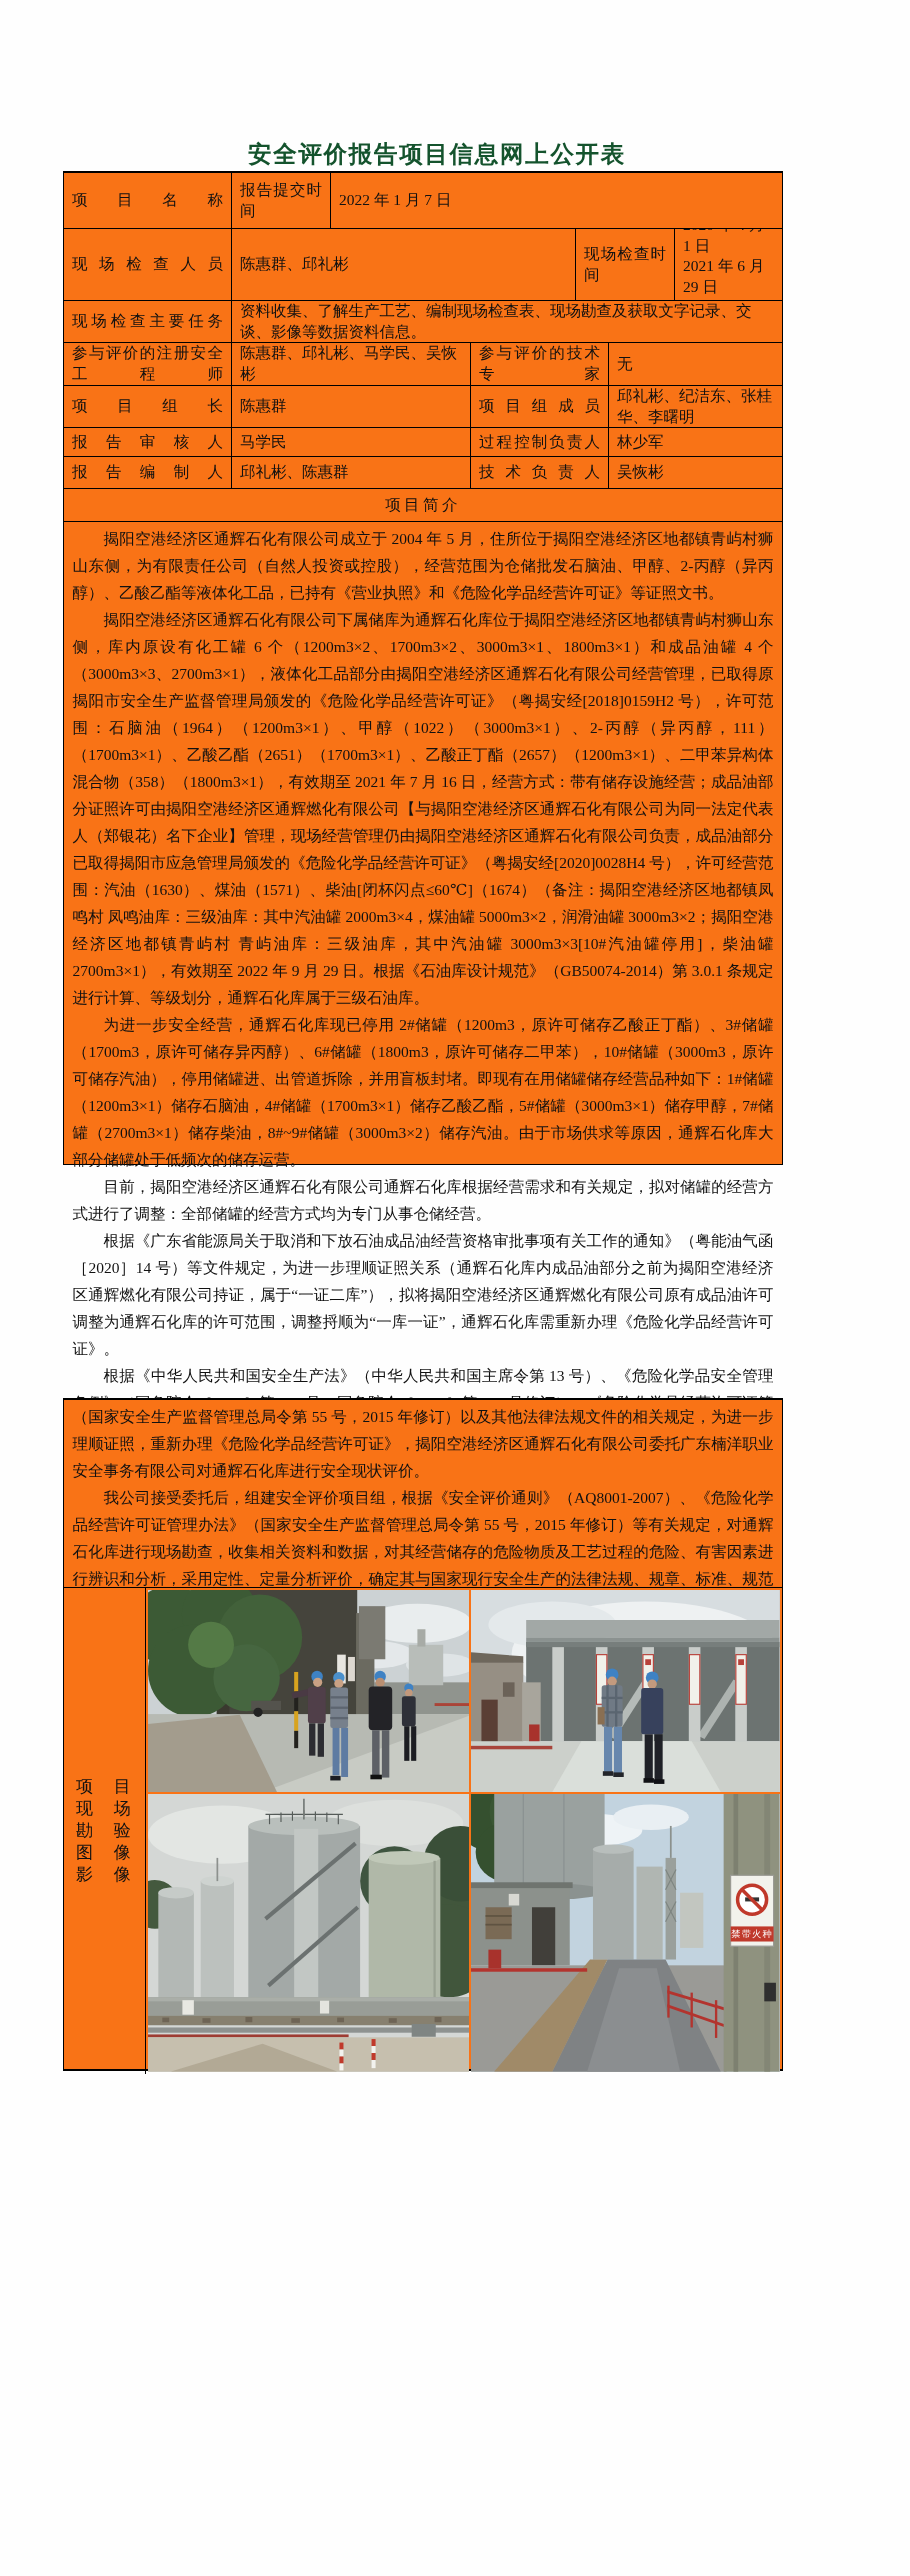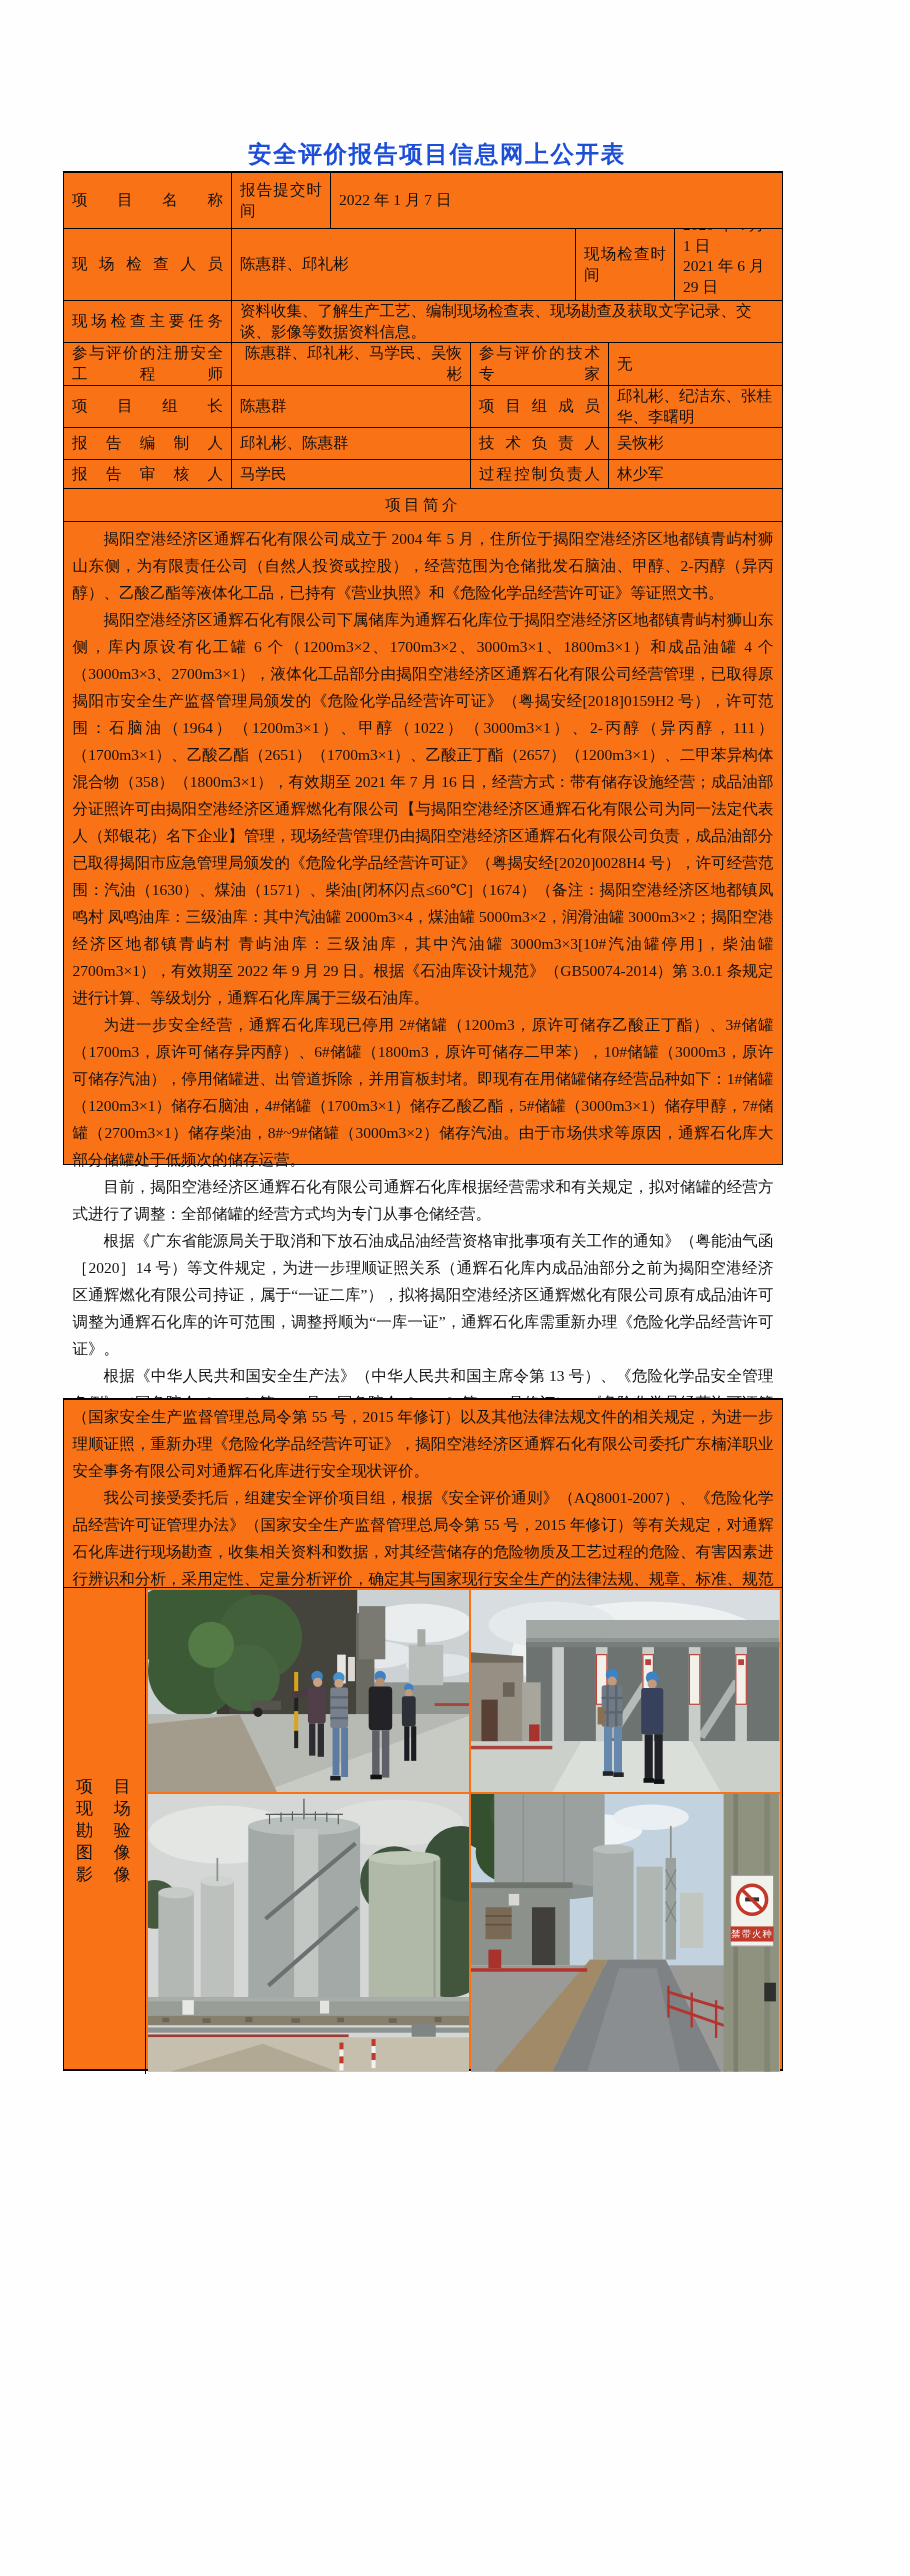--- a/index.html
+++ b/index.html
@@ -1,32 +1,32 @@
 <!DOCTYPE html>
 <html style="font-size:9.2px"><head>
 <meta charset="utf-8">
 <style>
   html,body{margin:0;padding:0;background:#ffffff;}
   .page{position:relative;width:910px;height:2576px;background:#fefefe;
         font-family:"Liberation Serif","DejaVu Serif",serif;color:#111;overflow:hidden;}
   .doc-title{position:absolute;top:138px;left:77px;width:720px;margin:0;
-             text-align:center;font-size:23.5px;font-weight:700;letter-spacing:1.7px;color:#1d4ed8;}
+             text-align:center;font-size:23.5px;font-weight:700;letter-spacing:1.7px;color:#14532d;}
   .tbl{position:absolute;left:63px;width:720px;border:1.7px solid #000;border-top-width:2.9px;
        box-sizing:border-box;background:#f97316;display:flex;flex-direction:column;}
   .tbl1{top:171px;height:994px;}
   .tbl2{top:1398px;height:673px;border-bottom-width:2.9px;}
   .r{display:flex;border-bottom:1.1px solid #000;box-sizing:border-box;flex:0 0 auto;}
   .r:last-child{border-bottom:none;}
   .c{border-right:1.1px solid #000;box-sizing:border-box;display:flex;align-items:center;
      padding:2.3px 8px;font-size:15.5px;line-height:20.7px;overflow:hidden;}
   .c:last-child{border-right:none;}
   .w293{width:168px;flex:0 0 auto;}
   .w600{width:344px;flex:0 0 auto;}
   .w172{width:99px;flex:0 0 auto;}
-  .w417{width:239px;flex:0 0 auto;text-align:right;}
+  .w417{width:239px;flex:0 0 auto;}
   .w240{width:138px;flex:0 0 auto;}
   .wfill{flex:1 1 auto;}
   .h97{height:56px;}  .h125{height:72px;} .h73{height:42px;} .h75{height:43px;}
   .h74{height:42px;}  .h55{height:32px;}  .h51{height:29px;} .h57{height:33px;justify-content:center;}
   .hgrow{flex:1 1 auto;}
   .lab span, .key span{display:block;width:100%;text-align:justify;text-align-last:justify;}
   .stack{display:flex;flex-direction:column;justify-content:flex-end;}
   .sechead{justify-content:center;text-align:center;letter-spacing:3.4px;}
   .longtext{display:block;padding:3.4px 8.6px;font-size:15.5px;line-height:27px;text-align:justify;}
   .longtext p{margin:0;text-indent:2em;}
@@ -110,47 +110,47 @@
           <span>陈惠群</span>
         </div>
       <div class="c key w240">
           <span>项目组成员</span>
         </div>
       <div class="c wfill">
           <span>邱礼彬、纪洁东、张桂华、李曙明</span>
         </div>
     </div>
 
+    <div class="r h51">
+      <div class="c lab w293">
+          <span>报告审核人</span>
+        </div>
+      <div class="c w417">
+          <span>马学民</span>
+        </div>
+      <div class="c key w240">
+          <span>过程控制负责人</span>
+        </div>
+      <div class="c wfill">
+          <span>林少军</span>
+        </div>
+    </div>
+
     <div class="r h55">
       <div class="c lab w293">
           <span>报告编制人</span>
         </div>
       <div class="c w417">
           <span>邱礼彬、陈惠群</span>
         </div>
       <div class="c key w240">
           <span>技术负责人</span>
         </div>
       <div class="c wfill">
           <span>吴恢彬</span>
-        </div>
-    </div>
-
-    <div class="r h51">
-      <div class="c lab w293">
-          <span>报告审核人</span>
-        </div>
-      <div class="c w417">
-          <span>马学民</span>
-        </div>
-      <div class="c key w240">
-          <span>过程控制负责人</span>
-        </div>
-      <div class="c wfill">
-          <span>林少军</span>
         </div>
     </div>
 
     <div class="r h57">
       <div class="c wfill sechead">
           <span>项目简介</span>
         </div>
     </div>
 
     <div class="r hgrow">

